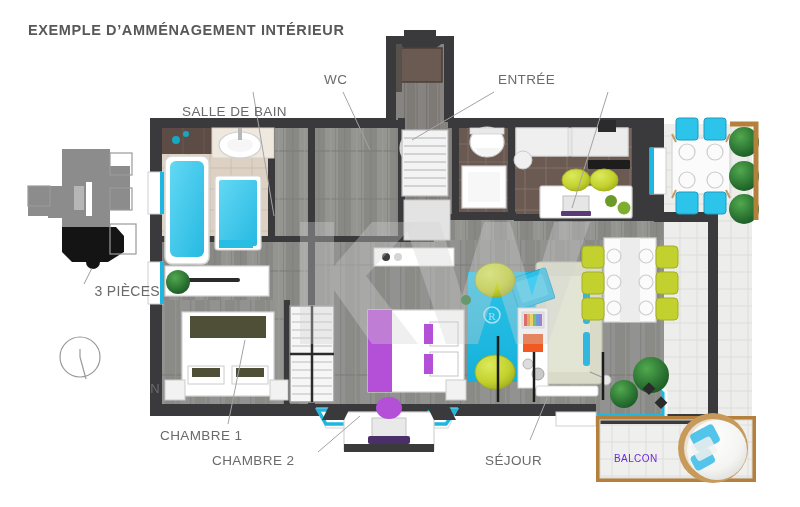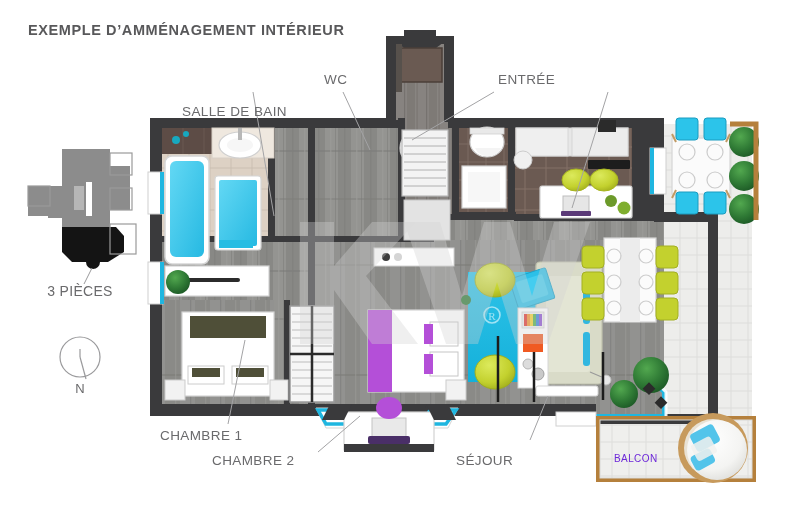--- a/index.html
+++ b/index.html
@@ -44,21 +44,21 @@
     color: #6d28d9;
   }
 
   
   .side-text {
     position: absolute;
     font-size: 14px;
     color: #6a6a6c;
     letter-spacing: 0.3px;
     white-space: nowrap;
-    text-align: center;
+    text-align: right;
   }
 
   
   #planwrap {
     position: absolute;
     left: 0; top: 0;
     width: 800px; height: 507px;
     pointer-events: none;
   }
   svg { display: block; }
@@ -544,21 +544,21 @@
 
   <div class="label" style="left:324px; top:72px;">WC</div>
 
   <div class="label" style="left:498px; top:72px;">ENTRÉE</div>
 
 
   <div class="label" style="left:160px; top:428px;">CHAMBRE 1</div>
 
   <div class="label" style="left:212px; top:453px;">CHAMBRE 2</div>
 
-  <div class="label" style="left:456px; top:453px;text-align:right;">SÉJOUR</div>
+  <div class="label" style="left:485px; top:453px;text-align:right;">SÉJOUR</div>
 
   <div class="label lbl-balcon" style="left:614px; top:453px;">BALCON</div>
 
   <div class="side-text" style="left:0px; top:283px; width:160px;">3 PIÈCES</div>
 
 
   <div class="side-text" style="left:0px; top:381px; width:160px; font-size:13px;">N</div>
 
 </div>
 

